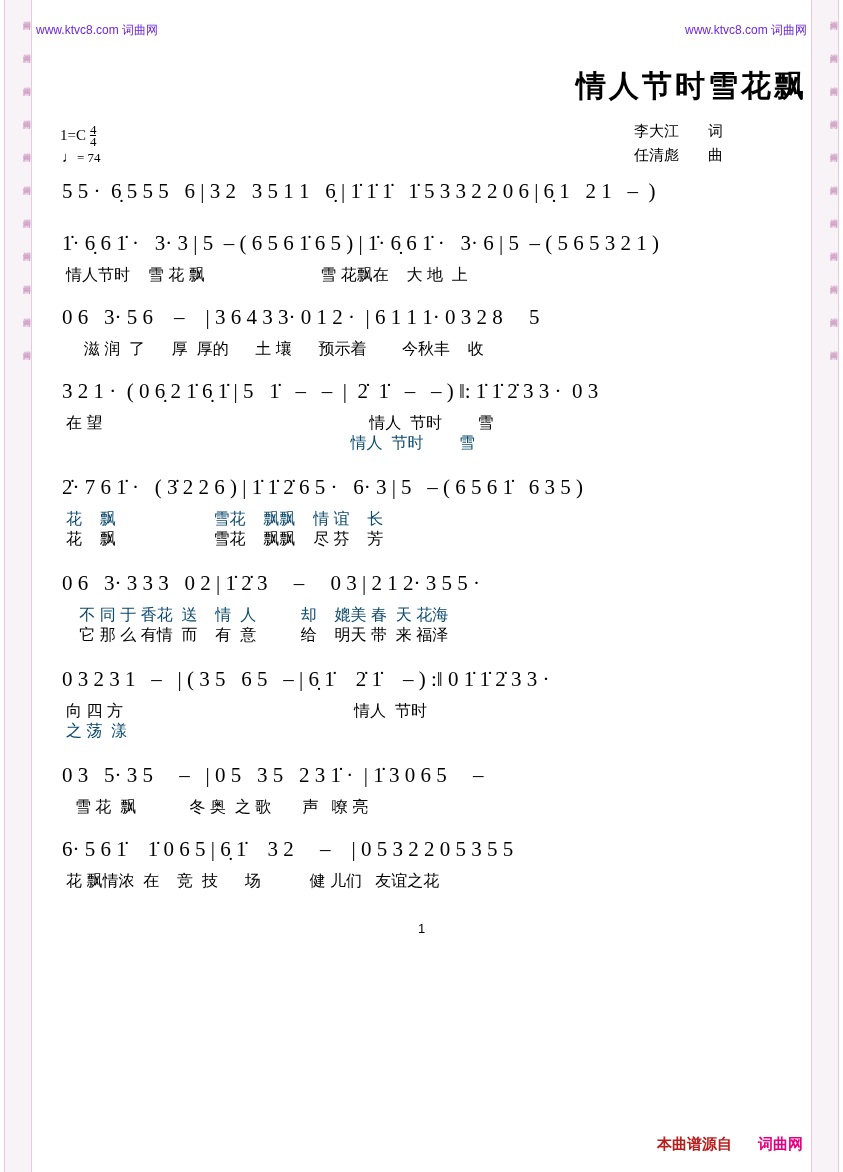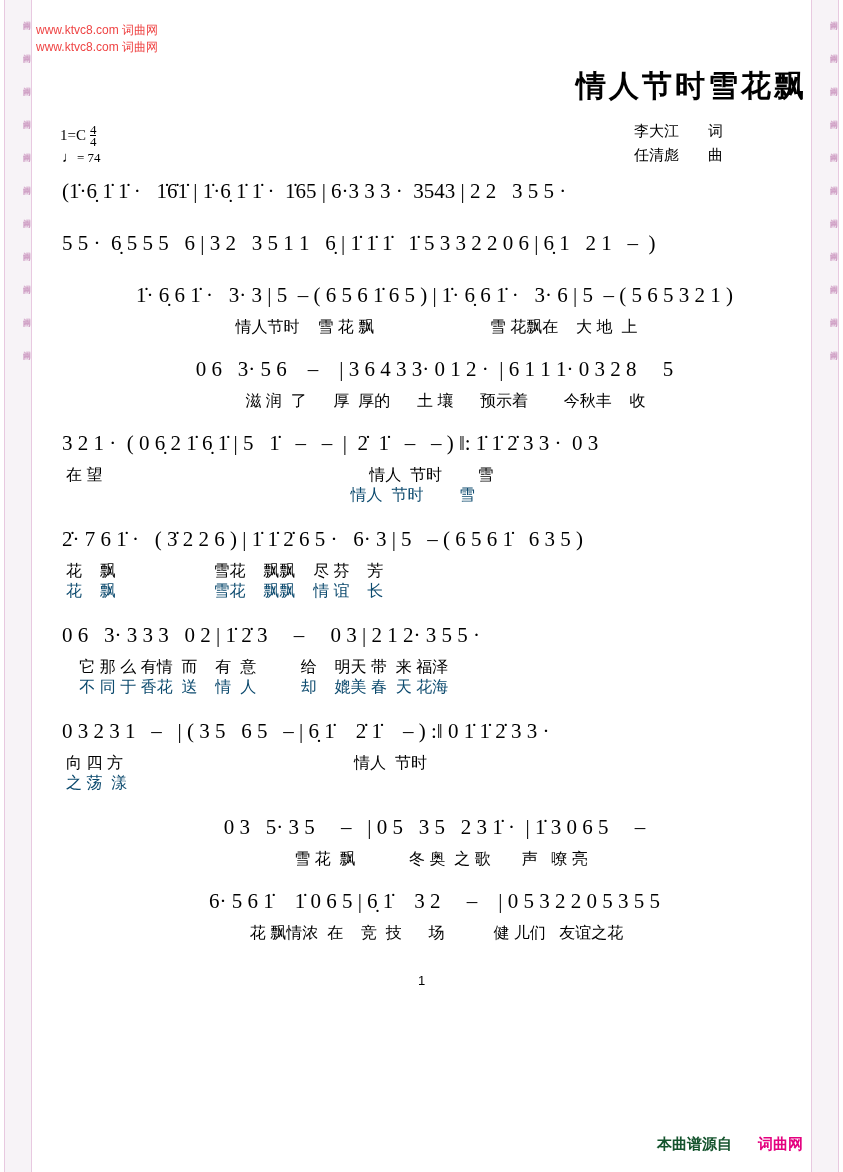--- a/index.html
+++ b/index.html
@@ -53,22 +53,21 @@
   .top-bar {
     position: absolute;
     top: 22px;
     left: 36px;
     right: 36px;
     height: 18px;
     display: flex;
     justify-content: space-between;
     font-family: "Liberation Sans", sans-serif;
     font-size: 12px;
-    color: #ef4444;
-    flex-direction: column;
+    color: #6d28d9;
   }
   .top-bar .unit { white-space: nowrap; }
 
   .sheet {
     position: absolute;
     left: 36px;
     top: 52px;
     right: 36px;
     bottom: 16px;
   }
@@ -132,21 +131,21 @@
 
   
   .lines {
     margin-top: 2px;
   }
   .sysline {
     position: relative;
     height: 52px;
     font-family: "Liberation Serif", serif;
   }
-  .sysline.with-lyric { height: 74px; text-align: center; }
+  .sysline.with-lyric { height: 74px; }
   .sysline.with-lyric2 { height: 96px; }
 
   .notes {
     position: relative;
     height: 34px;
     font-size: 21px;
     letter-spacing: 0px;
     white-space: pre;
     padding-left: 26px;
     color: #000;
@@ -184,21 +183,21 @@
     position: absolute;
     right: 40px;
     bottom: 18px;
     display: flex;
     align-items: center;
     gap: 26px;
     font-family: "Liberation Sans", sans-serif;
     font-size: 15px;
     font-weight: bold;
   }
-  .footer .src { color: #14532d; }
+  .footer .src { color: #b91c1c; }
   .footer .brand { color: #e4007f; }
 </style>
 </head>
 <body>
 
 <div class="page">
 
   <div class="side-strip left">
     <div class="wm-block">
         <div class="wm">词曲网</div>
@@ -288,23 +287,20 @@
         <span class="note">♩</span><span>= 74</span>
       </div>
       <div class="credits">
         <div><span>李大江</span><span class="role">词</span></div>
         <div><span>任清彪</span><span class="role">曲</span></div>
       </div>
     </div>
 
     <div class="lines">
 
-      <div class="sysline">
-        <div class="notes">(1̇·6̣ 1̇ 1̇ ·   1̇6̇1̇ | 1̇·6̣ 1̇ 1̇ ·  1̇65 | 6·3 3 3 ·  3543 | 2 2   3 5 5 ·</div>
-      </div>
 
       <div class="sysline">
         <div class="notes">5 5 ·  6̣ 5 5 5   6 | 3 2   3 5 1 1   6̣ | 1̇ 1̇ 1̇   1̇ 5 3 3 2 2 0 6 | 6̣ 1   2 1   –  )</div>
       </div>
 
       <div class="sysline with-lyric">
         <div class="notes">1̇· 6̣ 6 1̇ ·   3· 3 | 5  – ( 6 5 6 1̇ 6 5 ) | 1̇· 6̣ 6 1̇ ·   3· 6 | 5  – ( 5 6 5 3 2 1 )</div>
         <div class="lyric">情人节时    雪 花 飘                          雪 花飘在    大 地  上</div>
       </div>
 
@@ -314,28 +310,28 @@
       </div>
 
       <div class="sysline with-lyric2">
         <div class="notes">3 2 1 ·  ( 0 6̣ 2 1̇ 6̣ 1̇ | 5   1̇   –   –  |  2̇  1̇   –   – ) ‖: 1̇ 1̇ 2̇ 3 3 ·  0 3</div>
         <div class="lyric">在 望                                                            情人  节时        雪</div>
         <div class="lyric second">                                                                情人  节时        雪</div>
       </div>
 
       <div class="sysline with-lyric2">
         <div class="notes">2̇· 7 6 1̇ ·   ( 3̇ 2 2 6 ) | 1̇ 1̇ 2̇ 6 5 ·   6· 3 | 5   – ( 6 5 6 1̇   6 3 5 )</div>
+        <div class="lyric second">花    飘                      雪花    飘飘    情 谊    长</div>
         <div class="lyric">花    飘                      雪花    飘飘    尽 芬    芳</div>
-        <div class="lyric second">花    飘                      雪花    飘飘    情 谊    长</div>
       </div>
 
       <div class="sysline with-lyric2">
         <div class="notes">0 6   3· 3 3 3   0 2 | 1̇ 2̇ 3     –     0 3 | 2 1 2· 3 5 5 ·</div>
+        <div class="lyric second">   不 同 于 香花  送    情  人          却    媲美 春  天 花海</div>
         <div class="lyric">   它 那 么 有情  而    有  意          给    明天 带  来 福泽</div>
-        <div class="lyric second">   不 同 于 香花  送    情  人          却    媲美 春  天 花海</div>
       </div>
 
       <div class="sysline with-lyric2">
         <div class="notes">0 3 2 3 1   –   | ( 3 5   6 5   – | 6̣ 1̇    2̇ 1̇    – ) :‖ 0 1̇ 1̇ 2̇ 3 3 ·</div>
         <div class="lyric">向 四 方                                                    情人  节时</div>
         <div class="lyric second">之 荡  漾</div>
       </div>
 
       <div class="sysline with-lyric">
         <div class="notes">0 3   5· 3 5     –   | 0 5   3 5   2 3 1̇ ·  | 1̇ 3 0 6 5     –</div>

